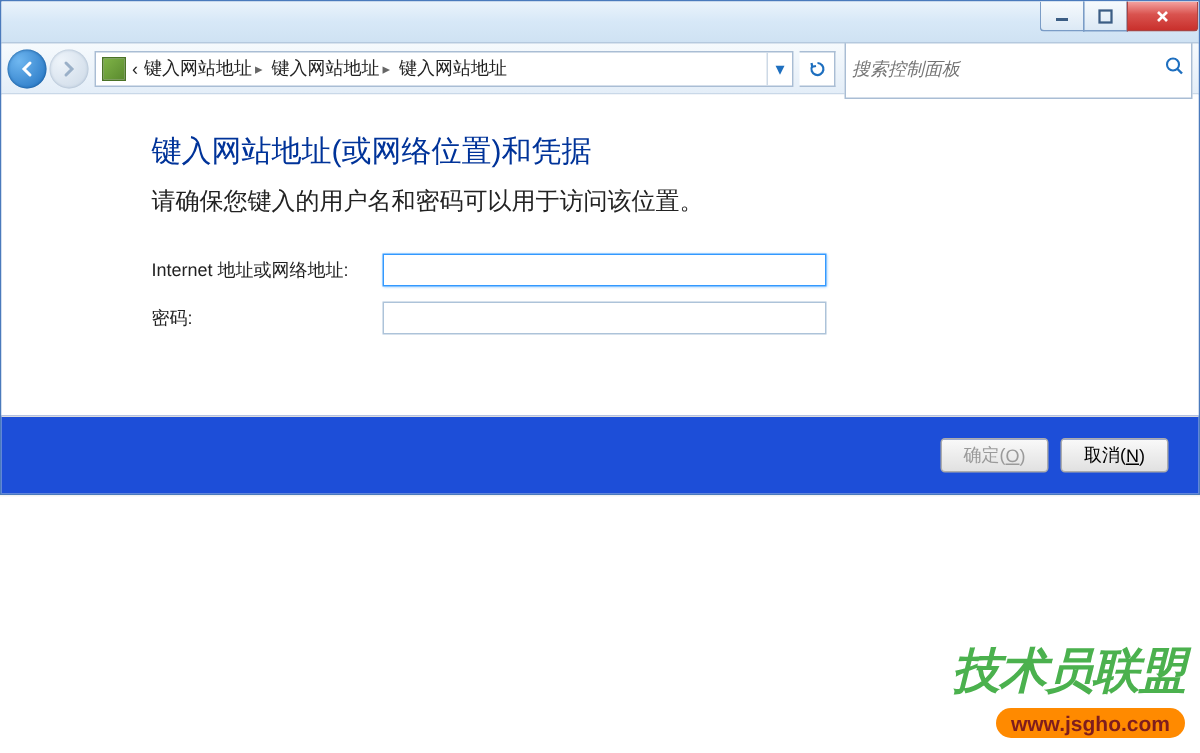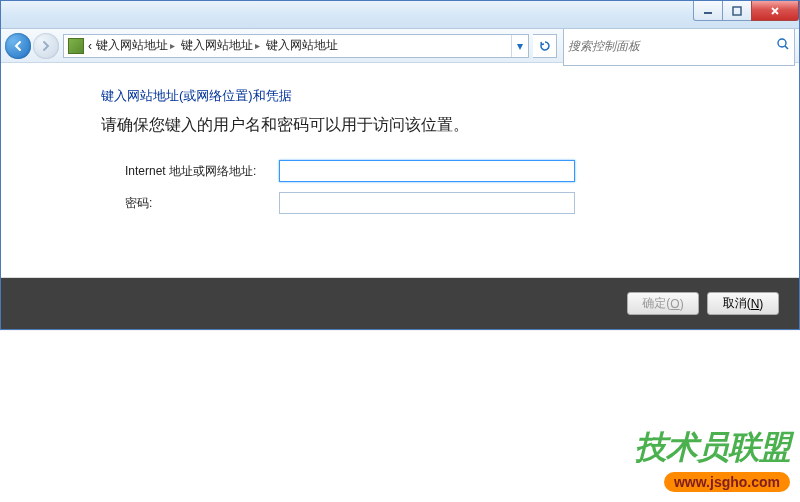--- a/index.html
+++ b/index.html
@@ -30,29 +30,29 @@
   .addr-end { display: flex; align-items: center; border-left: 1px solid #cdd9e6; height: 100%; }
   .addr-end .dd { width: 16px; text-align: center; color: #1e6fbf; }
   .refresh-cell { width: 24px; height: 24px; border: 1px solid #a9bdd4; border-left: none; background: #fff; display: flex; align-items: center; justify-content: center; }
   .refresh-cell svg { width: 12px; height: 12px; }
   .searchbox { width: 232px; height: 41px; border: 1px solid #a9bdd4; background: #fff; display: flex; align-items: center; padding: 0 4px; margin-left: 2px; }
   .searchbox input { flex: 1; border: none; outline: none; font-style: italic; color: #888; font-size: 12px; background: transparent; }
   .searchbox .mag { color: #1e6fbf; }
 
   
   .content { padding: 24px 80px 0 100px; background: #fff; height: calc(100% - 28px - 34px - 52px); }
-  .heading { color: #003399; font-size: 13px; font-weight: normal; margin-bottom: 10px; }
+  .heading { color: #003399; font-size: 20px; font-weight: normal; margin-bottom: 10px; }
   .subtext { color: #222; font-size: 16px; margin-bottom: 24px; }
-  .form-row { display: flex; align-items: center; margin-bottom: 10px; margin-left: 24px; }
+  .form-row { display: flex; align-items: center; margin-bottom: 10px; }
   .form-label { width: 154px; color: #222; }
   .form-input { width: 296px; height: 22px; border: 1px solid #adc3d9; padding: 0 4px; font-size: 12px; }
   .form-input.focus { border-color: #3399ff; box-shadow: 0 0 2px #66b3ff; }
 
   
-  .footer { position: absolute; bottom: 0; left: 0; right: 0; height: 52px; background: #404040; border-top: 1px solid #dcdcdc; display: flex; align-items: center; justify-content: flex-end; padding-right: 20px; gap: 8px; }
+  .footer { position: absolute; bottom: 0; left: 0; right: 0; height: 52px; background: #1d4ed8; border-top: 1px solid #dcdcdc; display: flex; align-items: center; justify-content: flex-end; padding-right: 20px; gap: 8px; }
   .btn { min-width: 72px; height: 23px; border: 1px solid #acacac; background: linear-gradient(to bottom, #f9f9f9, #e1e1e1); border-radius: 3px; font-size: 12px; padding: 0 10px; display: flex; align-items: center; justify-content: center; }
   .btn.disabled { color: #9a9a9a; }
   .btn .ul { text-decoration: underline; }
 
   
   .watermark { position: absolute; right: 10px; bottom: 10px; text-align: right; }
   .wm-big { font-size: 32px; font-weight: 900; color: #4bb14e; font-style: italic; text-shadow: 2px 0 #fff, -2px 0 #fff, 0 2px #fff, 0 -2px #fff; letter-spacing: -1px; }
   .wm-url { display: inline-block; background: #ff8a00; color: #7f1d1d; font-size: 14px; font-weight: bold; padding: 2px 10px; border-radius: 11px; margin-top: 2px; }
 </style>
 </head>

